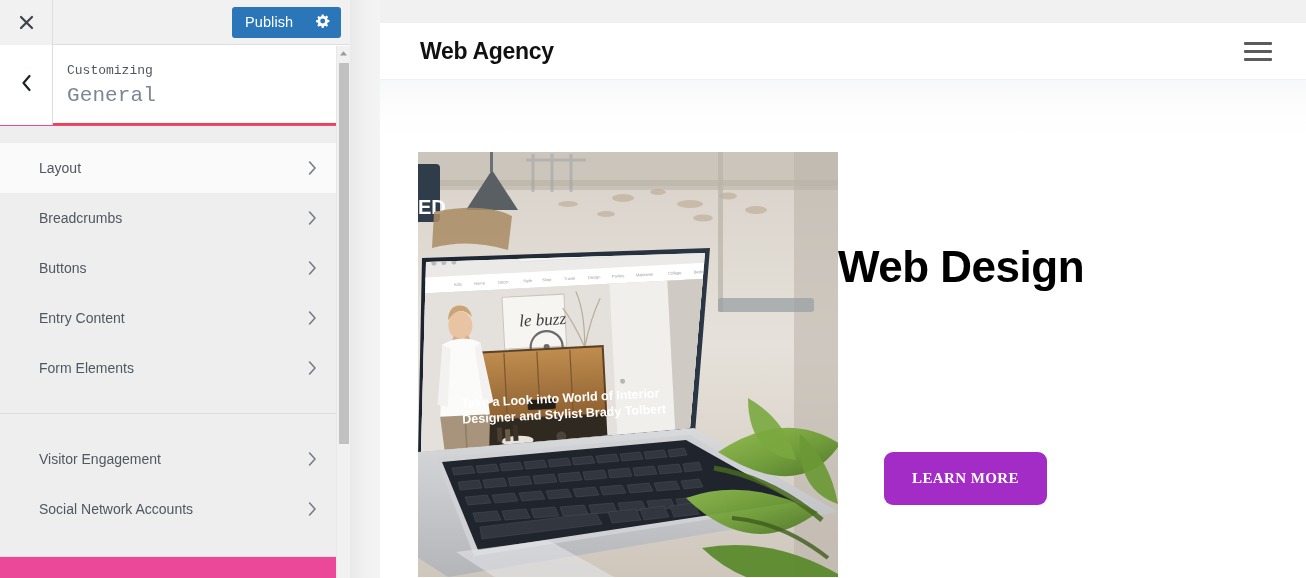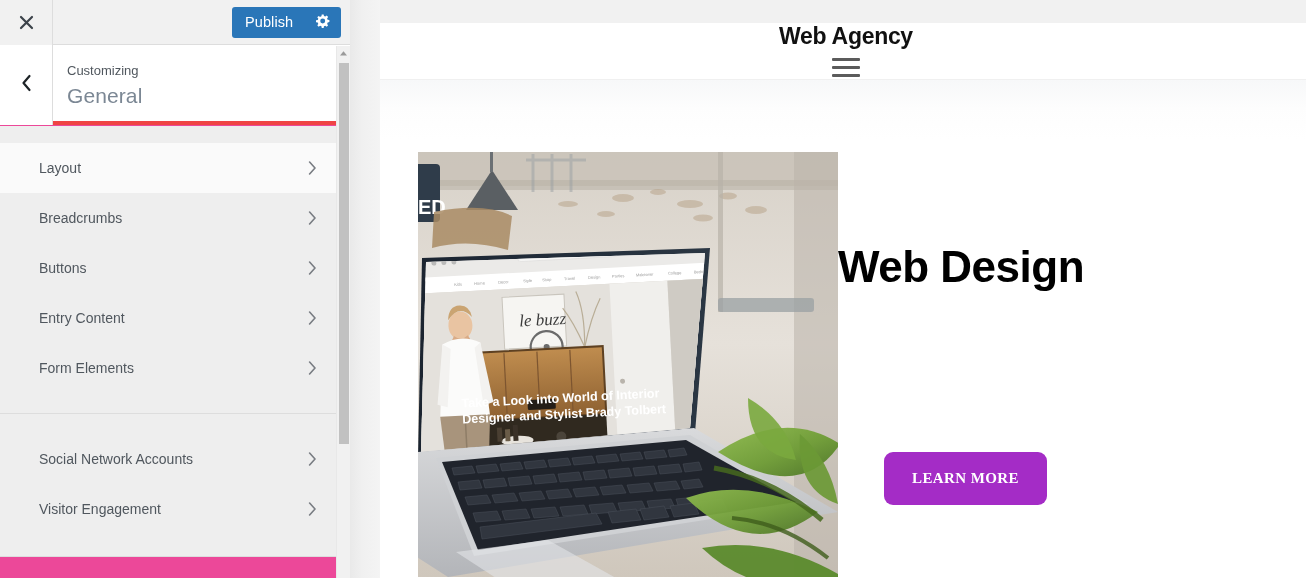--- a/index.html
+++ b/index.html
@@ -57,21 +57,22 @@
     width: 36px; height: 31px;
     display: flex; align-items: center; justify-content: center;
     cursor: pointer;
   }
 
   
   .cz-header {
     position: absolute; left: 0; top: 45px;
     width: 350px; height: 80px;
     background: #ffffff;
-    border-bottom: 4px solid #ef4444;
+    border-bottom: 2px solid #ef4444;
+    font-family: Liberation Mono, monospace;
   }
   .cz-back {
     position: absolute; left: 0; top: 0;
     width: 53px; height: 80px;
     border-right: 1px solid #dddddd;
     display: flex; align-items: center; justify-content: center;
     cursor: pointer;
     background: #ffffff;
   }
   .cz-titles {
@@ -157,21 +158,20 @@
     background: #ffffff;
     overflow: hidden;
   }
   .pv-header {
     position: relative;
     height: 57px;
     background: #ffffff;
     display: flex; align-items: center;
     padding: 0 34px 0 40px;
     border-bottom: 1px solid #f0f0f0;
-    flex-direction: column;
   }
   .pv-logo {
     font-size: 23px;
     font-weight: bold;
     color: #111111;
     letter-spacing: -0.3px;
     flex: 1;
     font-family: "Liberation Sans", sans-serif;
     cursor: pointer;
   }
@@ -320,29 +320,29 @@
           </span>
         </div>
       </div>
 
       <div class="cz-spacer"></div>
       <div class="cz-divider"></div>
       <div class="cz-spacer"></div>
 
       <div class="cz-group">
         <div class="cz-item">
-          <span class="cz-item-label">Social Network Accounts</span>
+          <span class="cz-item-label">Visitor Engagement</span>
           <span class="cz-chev">
             <svg width="9" height="14" viewBox="0 0 9 14" aria-hidden="true">
                 <path d="M1.6 1 L7 7 L1.6 13" stroke="#787c82" stroke-width="1.6" fill="none" stroke-linecap="round" stroke-linejoin="round"></path>
               </svg>
           </span>
         </div>
         <div class="cz-item">
-          <span class="cz-item-label">Visitor Engagement</span>
+          <span class="cz-item-label">Social Network Accounts</span>
           <span class="cz-chev">
             <svg width="9" height="14" viewBox="0 0 9 14" aria-hidden="true">
                 <path d="M1.6 1 L7 7 L1.6 13" stroke="#787c82" stroke-width="1.6" fill="none" stroke-linecap="round" stroke-linejoin="round"></path>
               </svg>
           </span>
         </div>
       </div>
 
       <div class="cz-spacer-bot"></div>
       <div class="cz-divider"></div>

